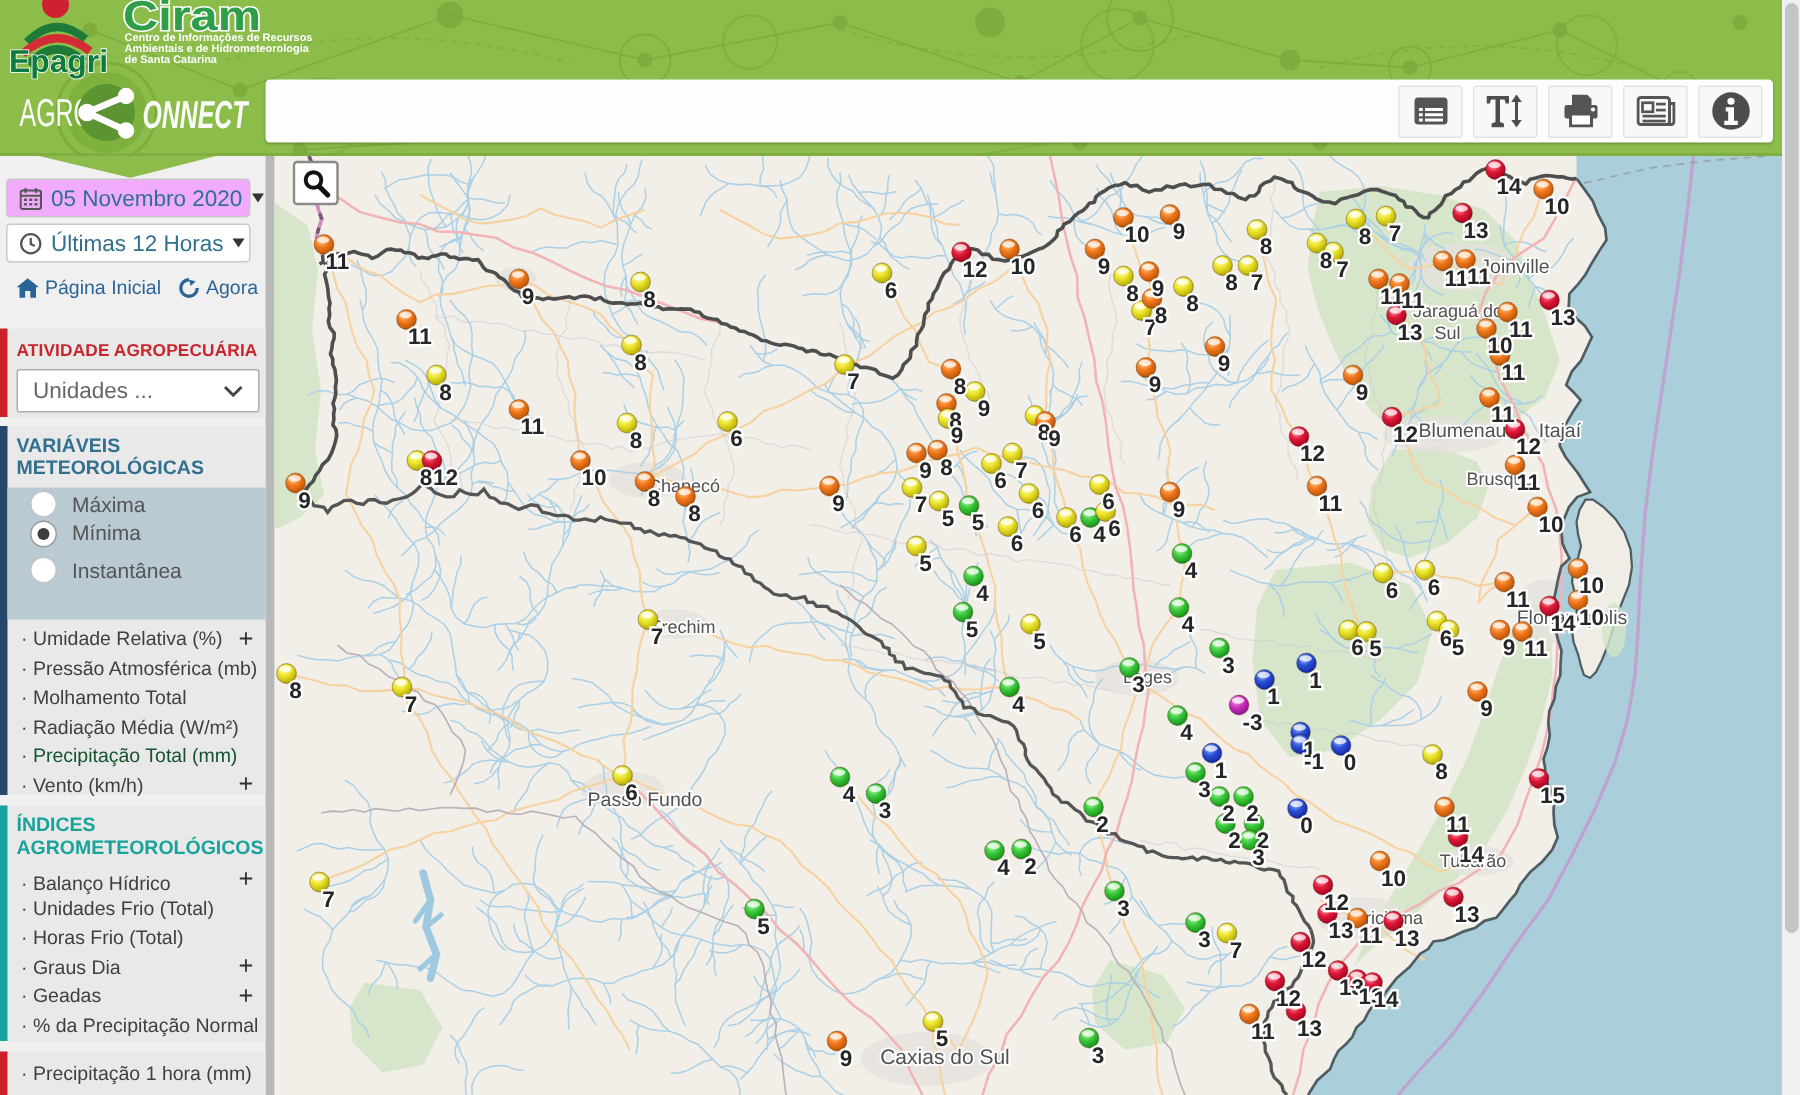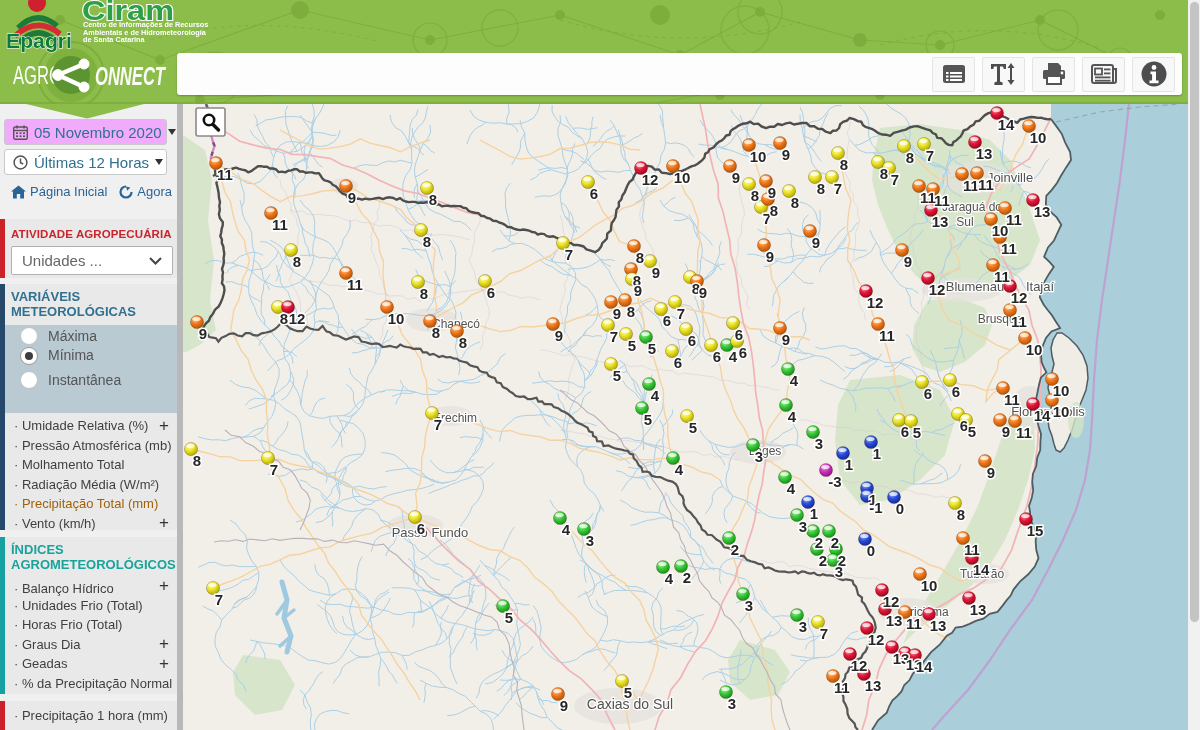--- a/index.html
+++ b/index.html
@@ -194,21 +194,21 @@
       <div style="display:flex;gap:10px;padding-left:15px;height:22px;font-size:14px;color:#555;white-space:nowrap"><span style="width:16px;height:16px;border-radius:50%;background:#fff;border:1px solid #9a9a9a;display:inline-flex;align-items:center;justify-content:center;flex:none">
             <span style="width:8px;height:8px;border-radius:50%;background:#3d3d3d"></span>
           </span>Mínima</div>
       <div style="display:flex;align-items:center;gap:10px;padding-left:15px;height:22px;font-size:14px;color:#555;white-space:nowrap"><span style="width:16px;height:16px;border-radius:50%;background:#fff;border:1px solid #c2c2c2;display:inline-block;flex:none"></span>Instantânea</div>
     </div>
     <div style="padding-top:3px">
       <div style="display:flex;align-items:center;padding:0 8px 0 9px;height:19.5px;font-size:13px;color:#3f3f3f;white-space:nowrap">· Umidade Relativa (%)<span style="margin-left:auto;font-size:17px;color:#333">+</span></div>
       <div style="display:flex;align-items:center;padding:0 8px 0 9px;height:19.5px;font-size:13px;color:#3f3f3f;white-space:nowrap">· Pressão Atmosférica (mb)</div>
       <div style="display:flex;align-items:center;padding:0 8px 0 9px;height:19.5px;font-size:13px;color:#3f3f3f;white-space:nowrap">· Molhamento Total</div>
       <div style="display:flex;align-items:center;padding:0 8px 0 9px;height:19.5px;font-size:13px;color:#3f3f3f;white-space:nowrap">· Radiação Média (W/m²)</div>
-      <div style="display:flex;align-items:center;padding:0 8px 0 9px;height:19.5px;font-size:13px;color:#a16207;white-space:nowrap">· Precipitação Total (mm)</div>
+      <div style="display:flex;align-items:center;padding:0 8px 0 9px;height:19.5px;font-size:13px;color:#14532d;white-space:nowrap">· Precipitação Total (mm)</div>
       <div style="display:flex;align-items:center;padding:0 8px 0 9px;height:19.5px;font-size:13px;color:#3f3f3f;white-space:nowrap">· Vento (km/h)<span style="margin-left:auto;font-size:17px;color:#333">+</span></div>
     </div>
   </div>
   <div style="position:absolute;left:0;top:433px;width:177px;height:157px;background:#e9e9e9;border-left:5px solid #17a2a2;box-sizing:border-box">
     <div style="font-size:13px;font-weight:bold;color:#18a39b;padding:6px 0 4px 6px;line-height:14.5px;white-space:nowrap">ÍNDICES<br>AGROMETEOROLÓGICOS</div>
     <div style="display:flex;align-items:flex-end;padding:0 8px 0 9px;height:19.5px;font-size:13px;color:#3f3f3f;white-space:nowrap">· Balanço Hídrico<span style="margin-left:auto;font-size:17px;color:#333">+</span></div>
     <div style="display:flex;align-items:center;padding:0 8px 0 9px;height:19.5px;font-size:13px;color:#3f3f3f;white-space:nowrap">· Unidades Frio (Total)</div>
     <div style="display:flex;align-items:center;padding:0 8px 0 9px;height:19.5px;font-size:13px;color:#3f3f3f;white-space:nowrap">· Horas Frio (Total)</div>
     <div style="display:flex;align-items:center;padding:0 8px 0 9px;height:19.5px;font-size:13px;color:#3f3f3f;white-space:nowrap">· Graus Dia<span style="margin-left:auto;font-size:17px;color:#333">+</span></div>
     <div style="display:flex;align-items:center;padding:0 8px 0 9px;height:19.5px;font-size:13px;color:#3f3f3f;white-space:nowrap">· Geadas<span style="margin-left:auto;font-size:17px;color:#333">+</span></div>

